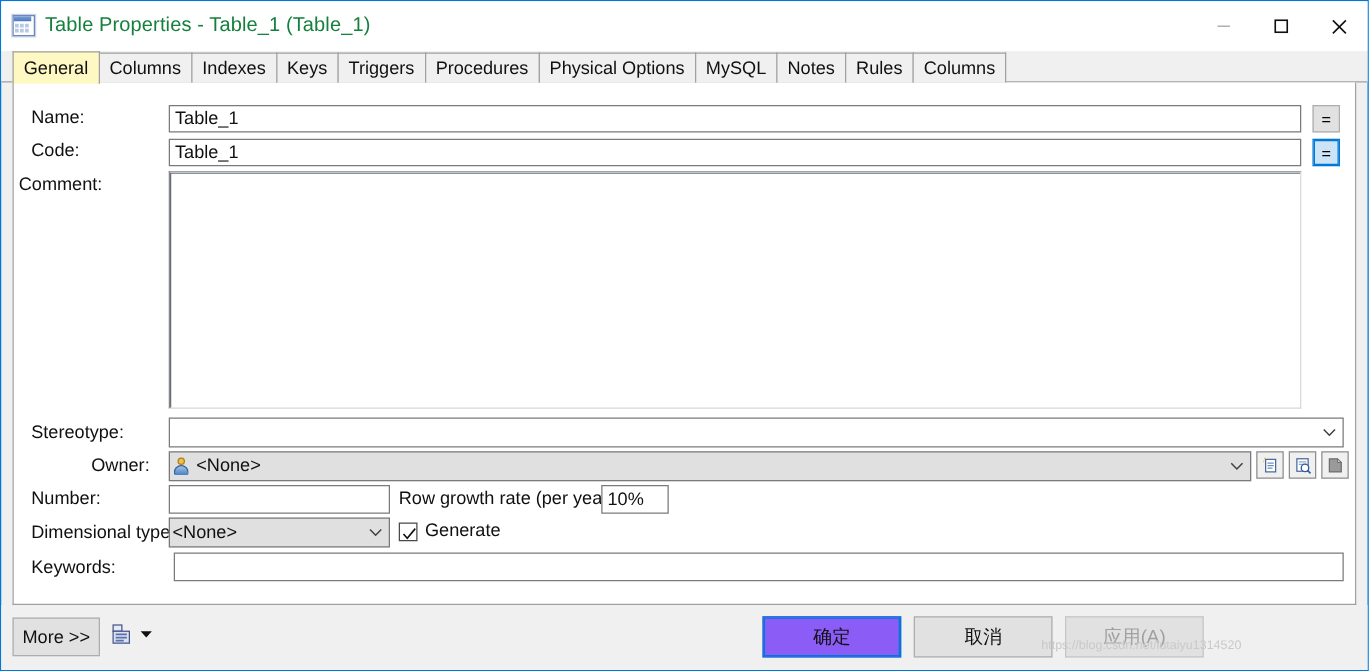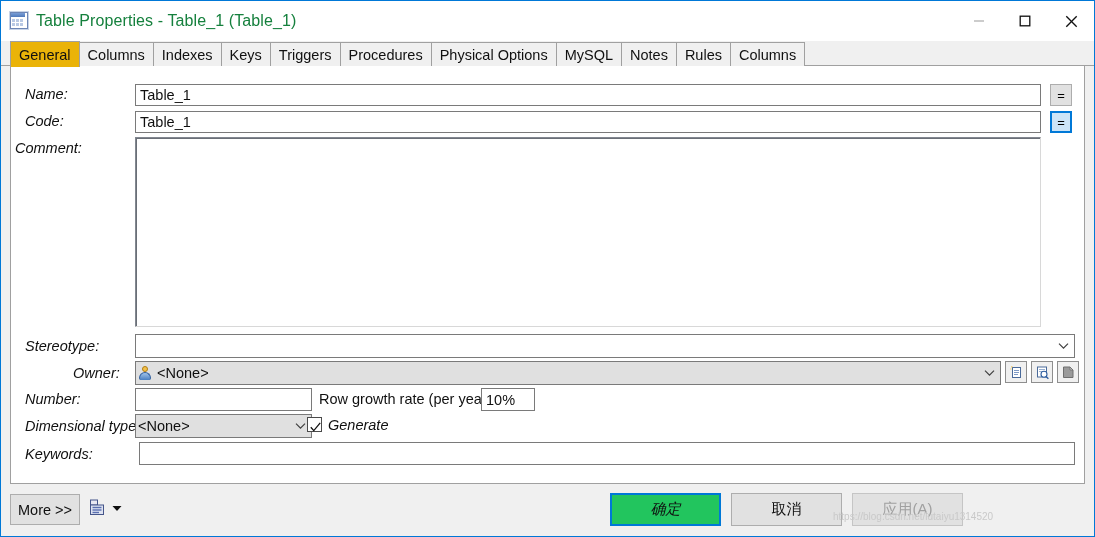--- a/index.html
+++ b/index.html
@@ -100,37 +100,37 @@
     color: #101010;
     background: #f0f0f0;
     border: 1px solid #a0a0a0;
     border-bottom: none;
     margin-right: -1px;
     position: relative;
     z-index: 1;
     white-space: nowrap;
   }
   .tab.selected {
-    background: #eab308;
+    background: #fef9c3;
     height: 26px;
     z-index: 3;
     margin-bottom: -1px;
   }
 
   
   #panel {
     flex: 1 1 auto;
     margin: 0 9px;
     background: #ffffff;
     border: 1px solid #a0a0a0;
     border-top: none;
     position: relative;
   }
 
-  .row { position: absolute; display: flex; align-items: flex-start; font-style: italic; }
+  .row { position: absolute; display: flex; align-items: flex-end; }
   .lbl {
     font-size: 14.5px;
     color: #101010;
     white-space: nowrap;
   }
 
   
   .tinput {
     border: 1px solid #7a7a7a;
     background: #ffffff;
@@ -252,22 +252,21 @@
     font-size: 15px;
     color: #101010;
     font-family: "Liberation Sans", sans-serif;
     display: flex; align-items: center; justify-content: center;
     position: absolute;
     white-space: nowrap;
   }
   .btn.default {
     border: 1px solid #0078d7;
     box-shadow: inset 0 0 0 1px #0078d7;
-    background: #22c55e;
-    font-style: italic;
+    background: #8b5cf6;
   }
   .btn.disabled { color: #a0a0a0; background: #e1e1e1; border-color: #c5c5c5; }
 
   #more-btn { left: 9px; top: 493px; width: 70px; height: 31px; font-size: 14.5px;}
   #report-icon-wrap {
     position: absolute; left: 88px; top: 497px;
     display: flex; align-items: center; gap: 6px;
   }
   .report-ico {
     width: 17px; height: 17px;
@@ -450,21 +449,21 @@
       <span class="lbl">Dimensional type:</span>
     </div>
     <div class="combo gray" style="position:absolute; left:124px; top:348px; width:177px;">
       <span class="cval">&lt;None&gt;</span>
       <span class="arrow">
         <svg width="11" height="8" viewBox="0 0 11 8">
             <polyline points="1,1.6 5.5,6.2 10,1.6" fill="none" stroke="#404040" stroke-width="1.2"></polyline>
           </svg>
       </span>
     </div>
-    <div class="row" style="left:296px; top:351px;">
+    <div class="row" style="left:308px; top:351px;">
       <span class="cbox">
         <span class="tick">
           <svg width="11" height="11" viewBox="0 0 11 11">
               <polyline points="0.8,5.2 3.8,8.6 10.2,0.9" fill="none" stroke="#101010" stroke-width="1.3"></polyline>
             </svg>
         </span>
       </span>
       <span class="lbl">Generate</span>
     </div>
 

